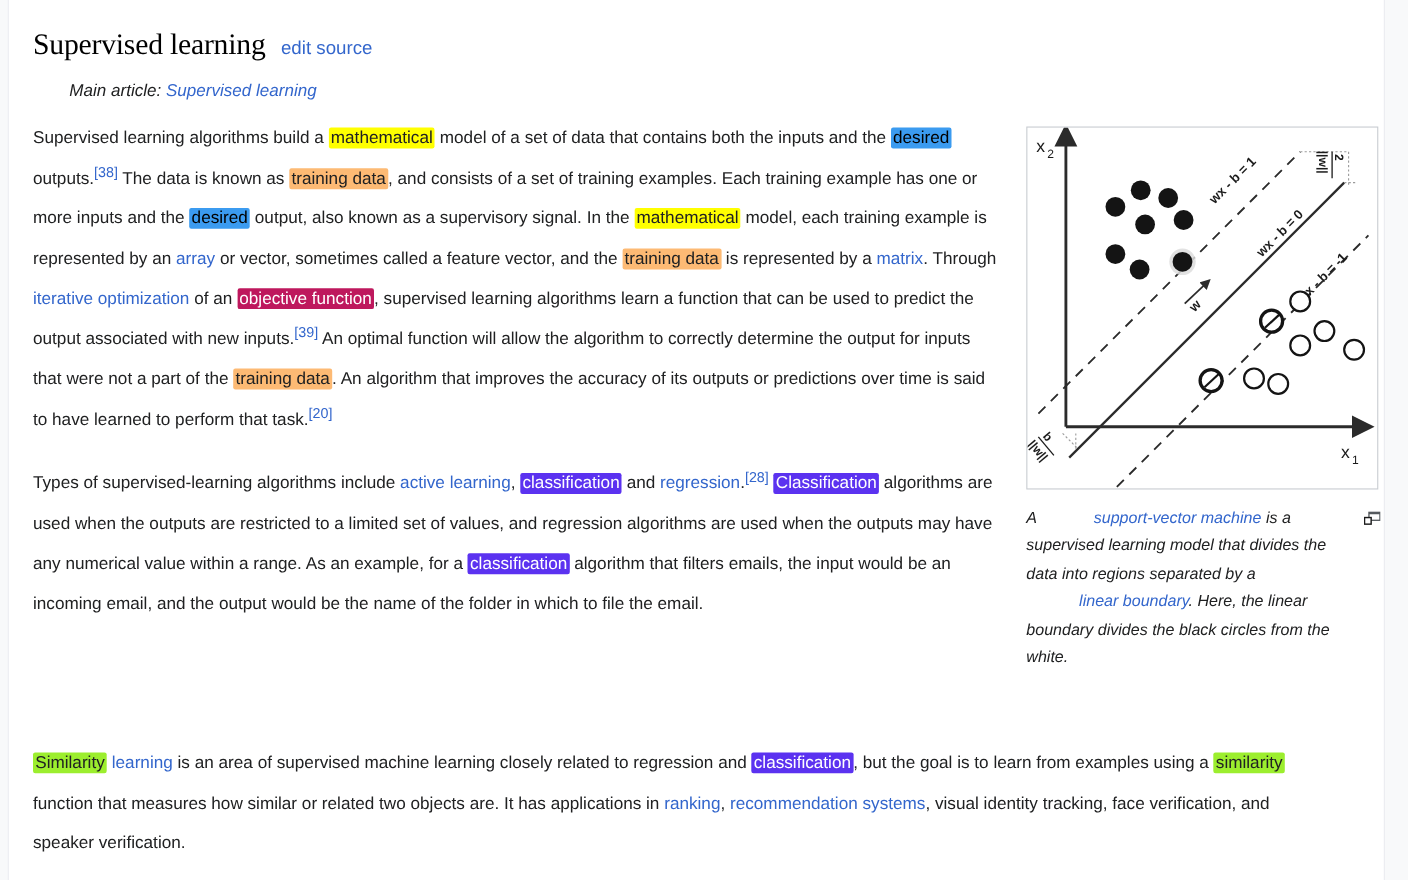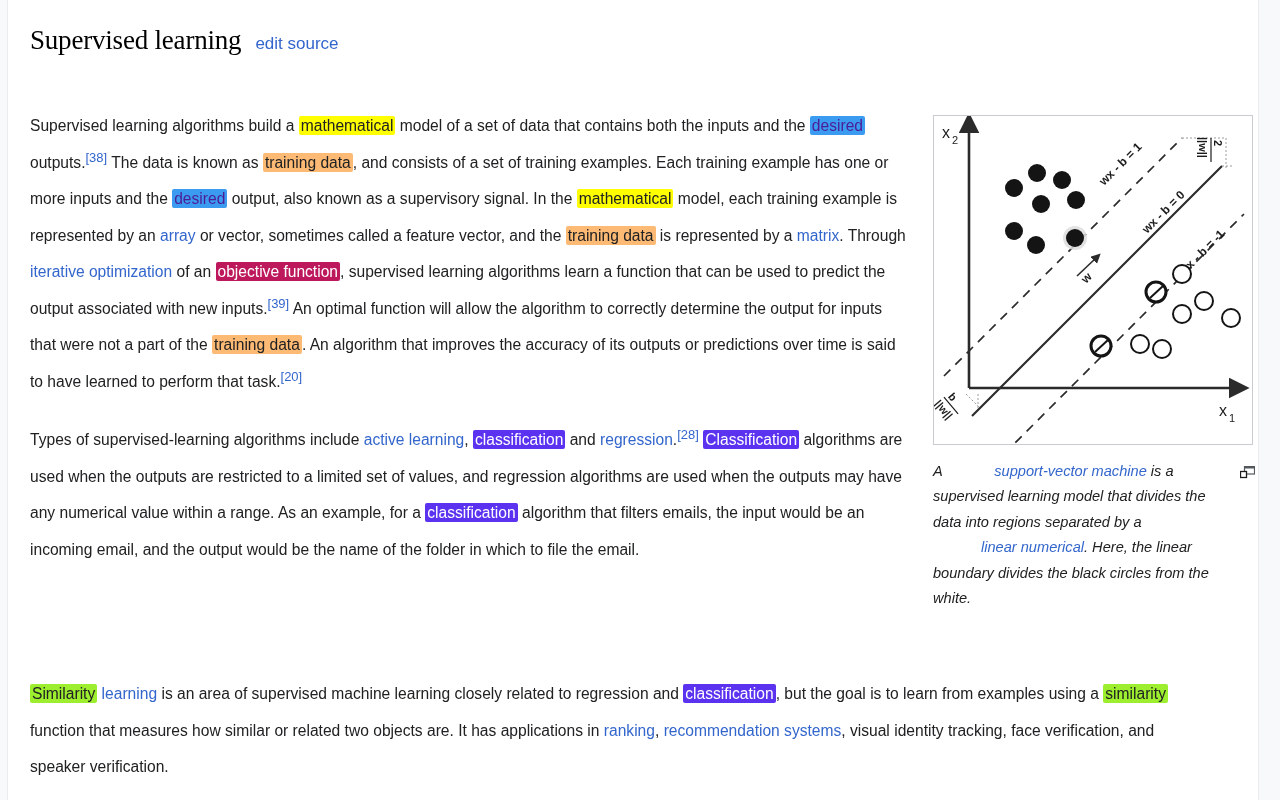--- a/index.html
+++ b/index.html
@@ -130,21 +130,21 @@
   
   mark {
     color: inherit;
     background: none;
     padding: 1px 2px;
     border-radius: 2px;
     margin-top: 20px;
   }
   mark.hl-yellow   { background: #ffff00; color: #202122; }
   mark.hl-orange   { background: #fdba74; color: #202122; }
-  mark.hl-blue     { background: #3b9bf0; color: #4c1d95; }
+  mark.hl-blue     { background: #3b9bf0; color: #000000; }
   mark.hl-magenta  { background: #be185d; color: #ffffff; }
   mark.hl-violet   { background: #5b32f0; color: #ffffff; }
   mark.hl-green    { background: #9cee2e; color: #202122; }
 
   
   .thumb {
     position: absolute;
     left: 925px;
     top: 115px;
     width: 322px;
@@ -187,20 +187,24 @@
   <div class="gutter-right"></div>
   <div class="page-edge-right"></div>
 
   <div id="content">
 
     <div class="heading-row">
       <h2 class="section-title">Supervised learning</h2>
       <span class="edit-link">edit source</span>
     </div>
 
+    <div class="hatnote">
+      <span>Main article:</span>
+      <a class="wlink">Supervised learning</a>
+    </div>
 
     <div class="body-col">
 
       <p class="para p1"><span>Supervised learning algorithms build a </span><mark class="hl-yellow">mathematical</mark><span> model of a set of data that contains both the inputs and the </span><mark class="hl-blue">desired</mark><span> outputs.</span><sup class="ref"><a>[38]</a></sup><span> The data is known as </span><mark class="hl-orange">training data</mark><span>, and consists of a set of training examples. Each training example has one or more inputs and the </span><mark class="hl-blue">desired</mark><span> output, also known as a supervisory signal. In the </span><mark class="hl-yellow">mathematical</mark><span> model, each training example is represented by an </span><a class="wlink">array</a><span> or vector, sometimes called a feature vector, and the </span><mark class="hl-orange">training data</mark><span> is represented by a </span><a class="wlink">matrix</a><span>. Through </span><a class="wlink">iterative optimization</a><span> of an </span><mark class="hl-magenta">objective function</mark><span>, supervised learning algorithms learn a function that can be used to predict the output associated with new inputs.</span><sup class="ref"><a>[39]</a></sup><span> An optimal function will allow the algorithm to correctly determine the output for inputs that were not a part of the </span><mark class="hl-orange">training data</mark><span>. An algorithm that improves the accuracy of its outputs or predictions over time is said to have learned to perform that task.</span><sup class="ref"><a>[20]</a></sup></p>
 
       <p class="para p2"><span>Types of supervised-learning algorithms include </span><a class="wlink">active learning</a><span>, </span><mark class="hl-violet">classification</mark><span> and </span><a class="wlink">regression</a><span>.</span><sup class="ref"><a>[28]</a></sup><span> </span><mark class="hl-violet">Classification</mark><span> algorithms are used when the outputs are restricted to a limited set of values, and regression algorithms are used when the outputs may have any numerical value within a range. As an example, for a </span><mark class="hl-violet">classification</mark><span> algorithm that filters emails, the input would be an incoming email, and the output would be the name of the folder in which to file the email.</span></p>
     </div>
 
     <div class="thumb">
       <div class="thumb-frame">
@@ -279,21 +283,21 @@
       </div>
 
       <div class="thumb-caption">
         <span class="enlarge-icon">
           <svg width="15" height="13" viewBox="0 0 15 13" xmlns="http://www.w3.org/2000/svg">
             <rect x="4.5" y="0.5" width="10" height="7.5" fill="none" stroke="#54595d" stroke-width="1.2"></rect>
             <rect x="4.5" y="0.5" width="10" height="2" fill="#54595d"></rect>
             <rect x="0.5" y="5.5" width="6" height="6" fill="#ffffff" stroke="#1b1b1b" stroke-width="1.3"></rect>
           </svg>
         </span>
-        <span>A </span><a class="wlink">support-vector machine</a><span> is a supervised learning model that divides the data into regions separated by a </span><a class="wlink">linear numerical</a><span>. Here, the linear boundary divides the black circles from the white.</span>
+        <span>A </span><a class="wlink">support-vector machine</a><span> is a supervised learning model that divides the data into regions separated by a </span><a class="wlink">linear boundary</a><span>. Here, the linear boundary divides the black circles from the white.</span>
       </div>
     </div>
 
     <div class="wide-col">
       <p class="para p3"><mark class="hl-green">Similarity</mark><span> </span><a class="wlink">learning</a><span> is an area of supervised machine learning closely related to regression and </span><mark class="hl-violet">classification</mark><span>, but the goal is to learn from examples using a </span><mark class="hl-green">similarity</mark><span> function that measures how similar or related two objects are. It has applications in </span><a class="wlink">ranking</a><span>, </span><a class="wlink">recommendation systems</a><span>, visual identity tracking, face verification, and speaker verification.</span></p>
     </div>
 
   </div>
 </div>
 

